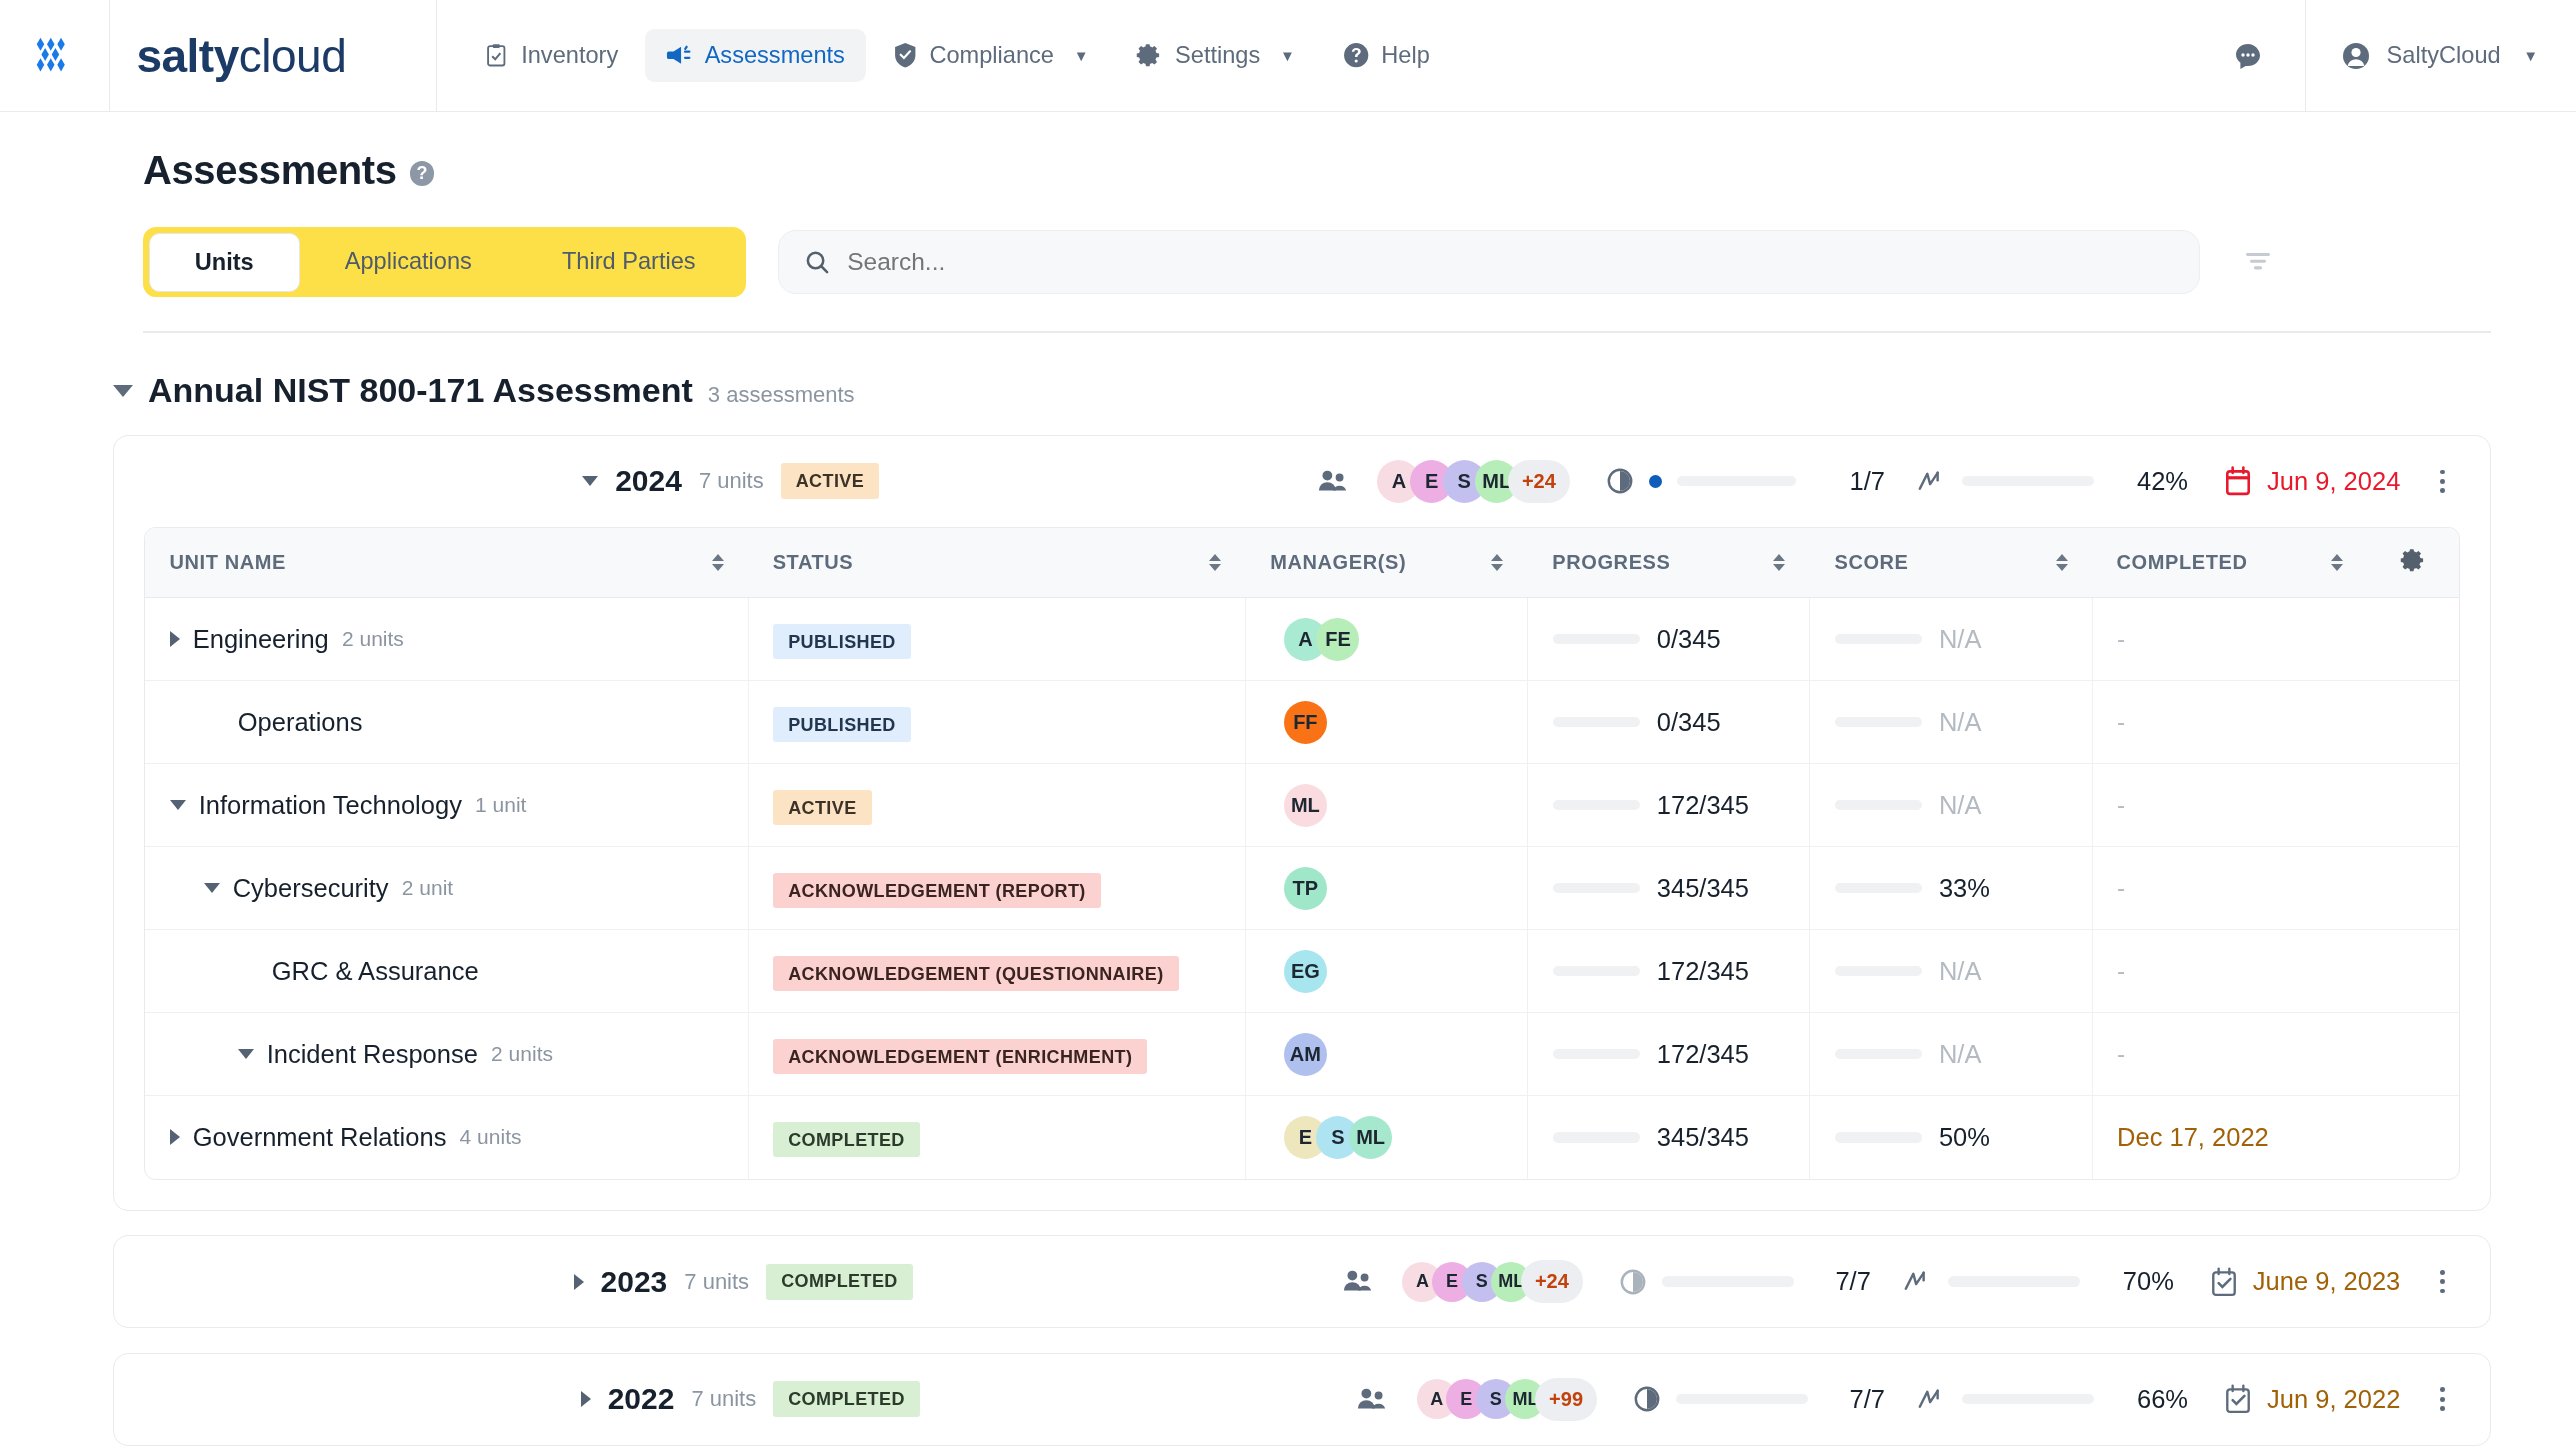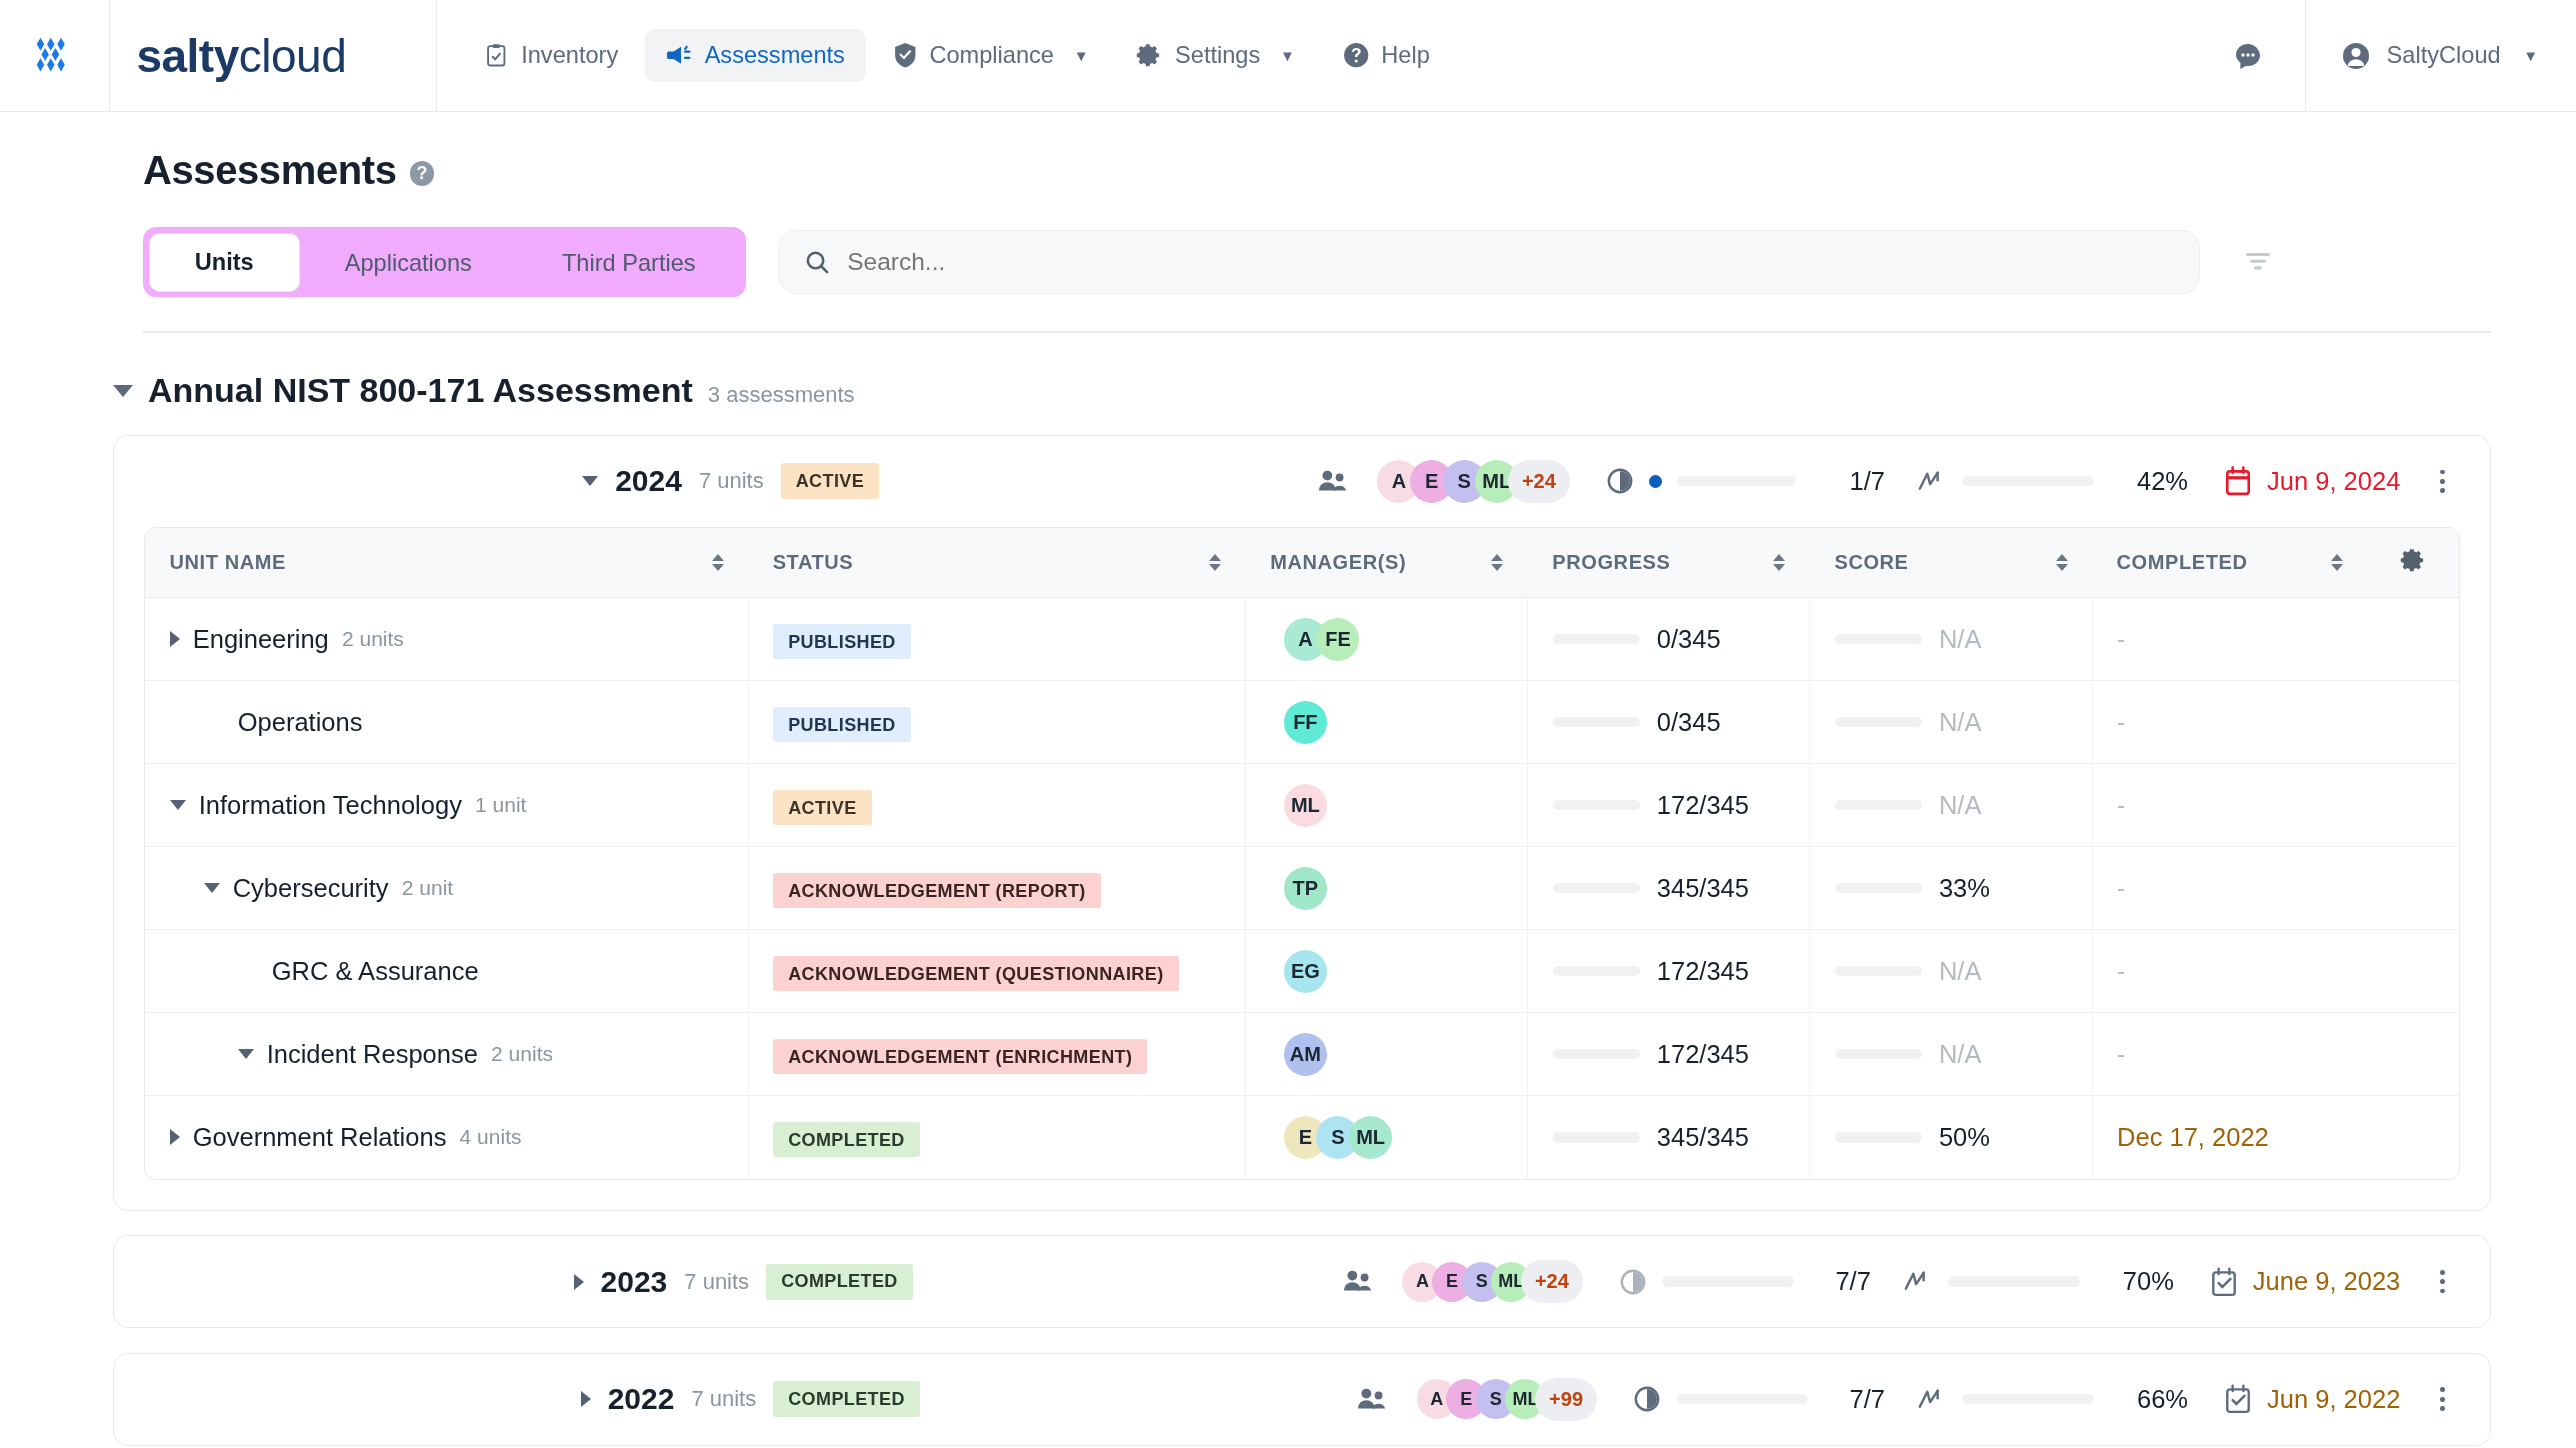--- a/index.html
+++ b/index.html
@@ -64,21 +64,21 @@
   .new-btn {
     position: absolute; right: 85px; top: 31px;
     background: #0d5dbb; color: #fff;
     font-size: 24.5px; font-weight: 700;
     padding: 16px 30px; border-radius: 11.3px; border: none;
     cursor: pointer;
   }
 
   .controls-row { display: flex; align-items: center; gap: 32px; margin-top: 34px; }
   .tabs {
-    display: flex; background: #f0abfc; border-radius: 13.2px; padding: 5.7px; align-items: flex-end;
+    display: flex; background: #fde047; border-radius: 13.2px; padding: 5.7px;
   }
   .tab {
     padding: 15px 45px; border-radius: 10.4px; font-size: 23.6px;
     color: #4e5b6b; cursor: pointer; white-space: nowrap;
   }
   .tab.active { background: #fff; color: #17212e; font-weight: 700; border: 1.9px solid #e5e7eb; }
   .search-box {
     flex: 1; max-width: 1422px;
     background: #f7f8f9; border: 1.9px solid #eceef0; border-radius: 18px;
     height: 64px; display: flex; align-items: center; gap: 17px; padding: 0 24.5px;
@@ -511,21 +511,21 @@
          <span style="display:inline-block;width:21px"></span>
          <span class="unit-name">Operations</span>
 
        </div>
      </td>
      <td class="col-status">
        <span class="pill pill-published">PUBLISHED</span>
      </td>
      <td class="col-mgr">
        <span class="avatars">
-                  <span class="av" style="background:#5eead4">FF</span>
+                  <span class="av" style="background:#f97316">FF</span>
                 </span>
      </td>
      <td class="col-prog">
        <div class="cell-metric">
          <span class="bar" style="width:87px"><span class="fill" style="width:0%;background:#0d5dbb"></span></span>
          <span class="mval">0/345</span>
        </div>
      </td>
      <td class="col-score">
        <div class="cell-metric">

